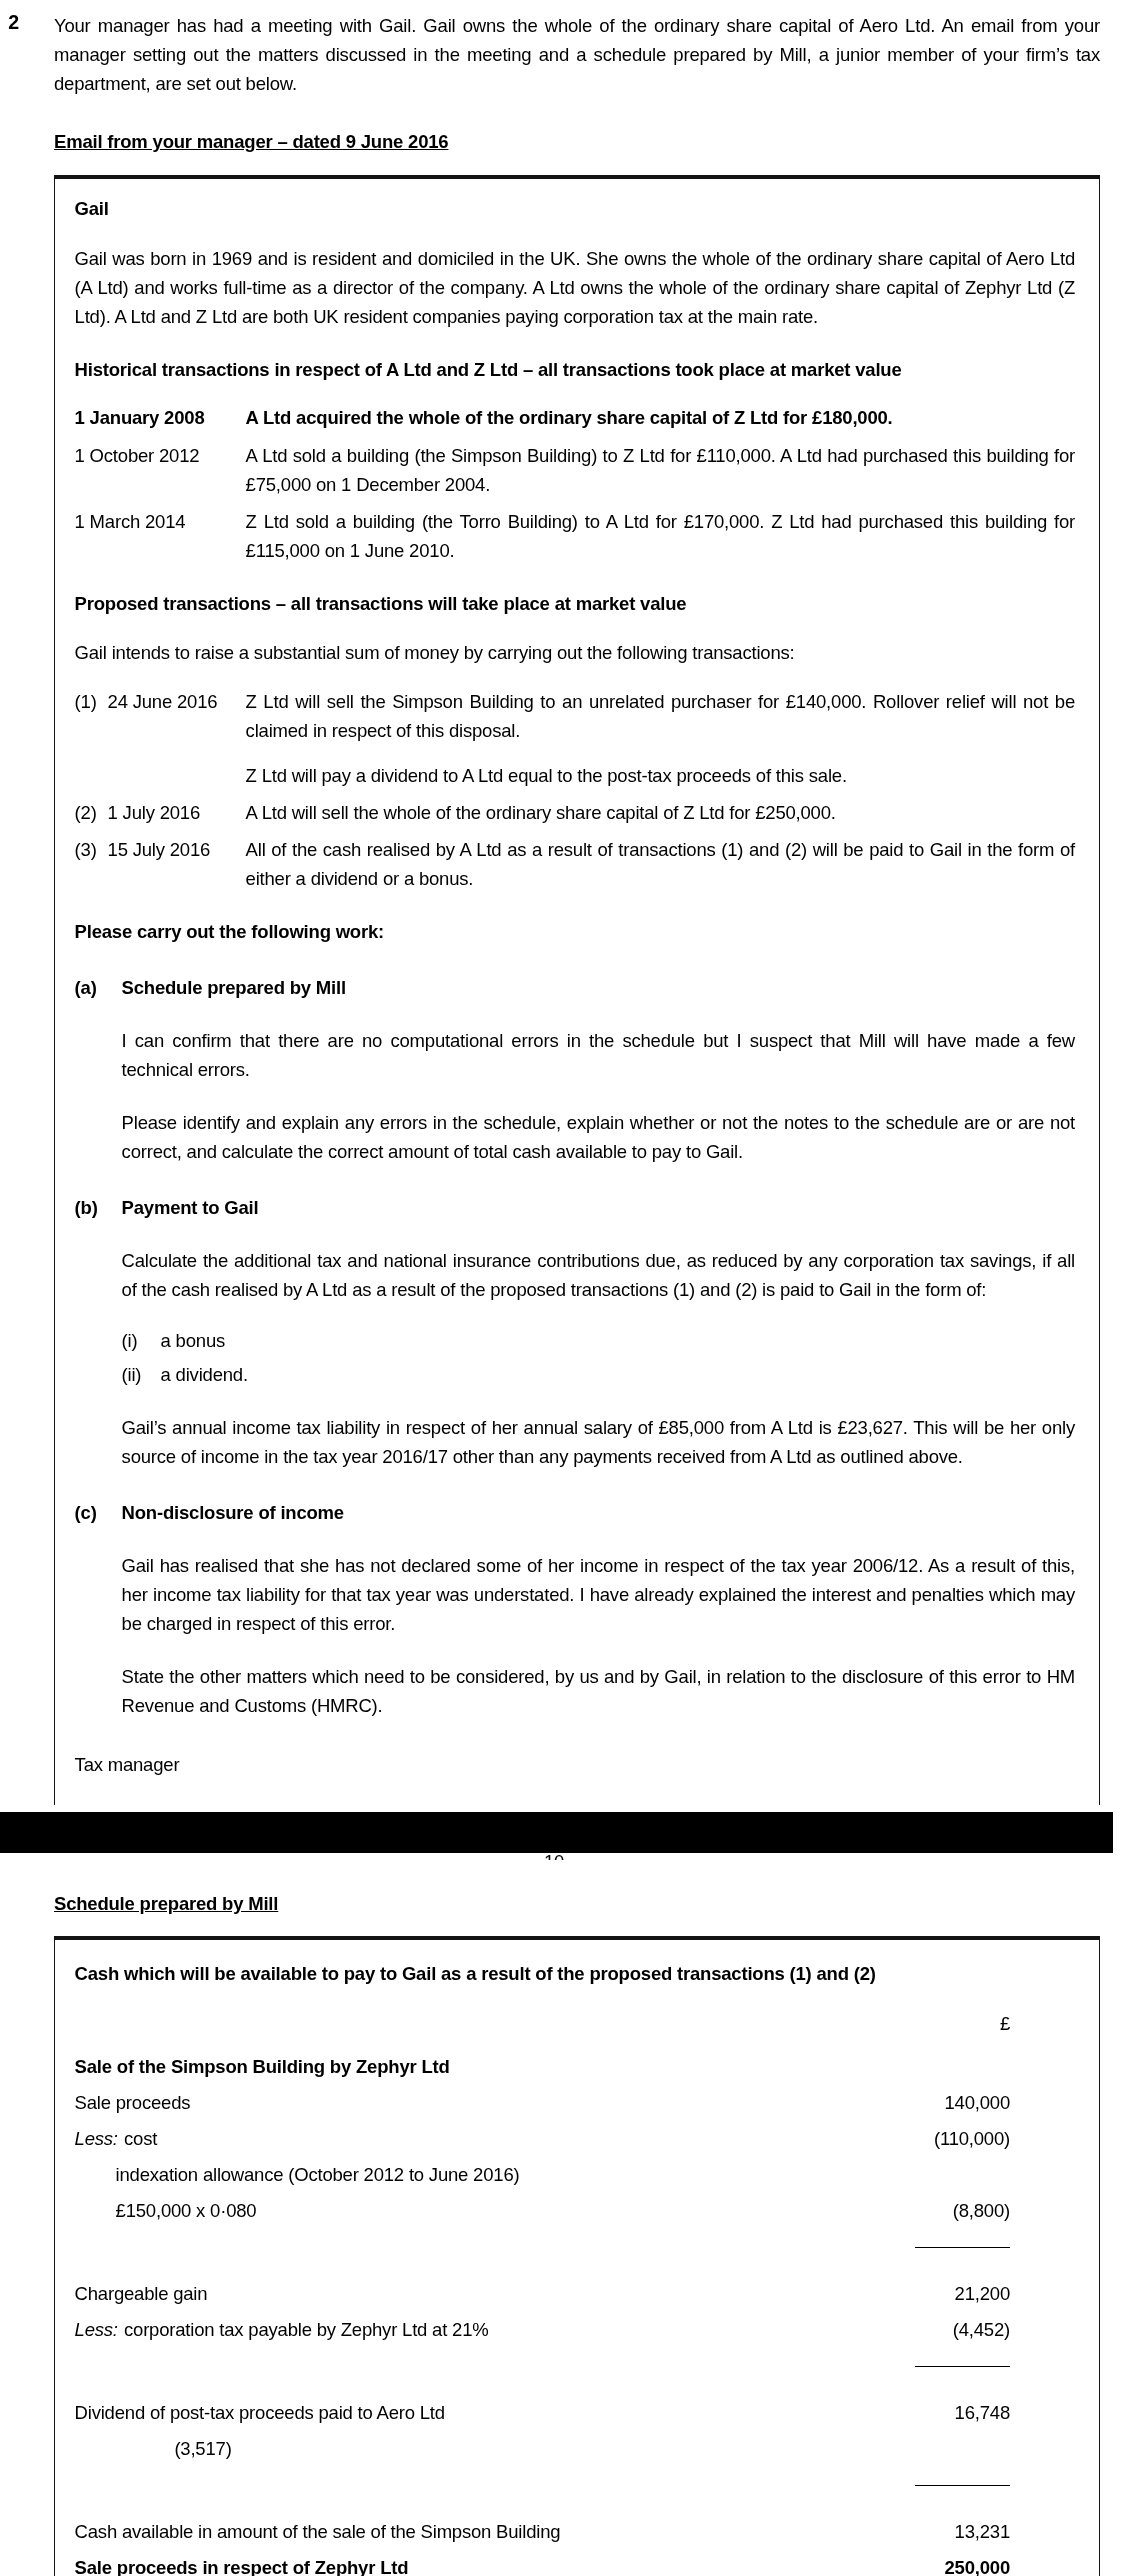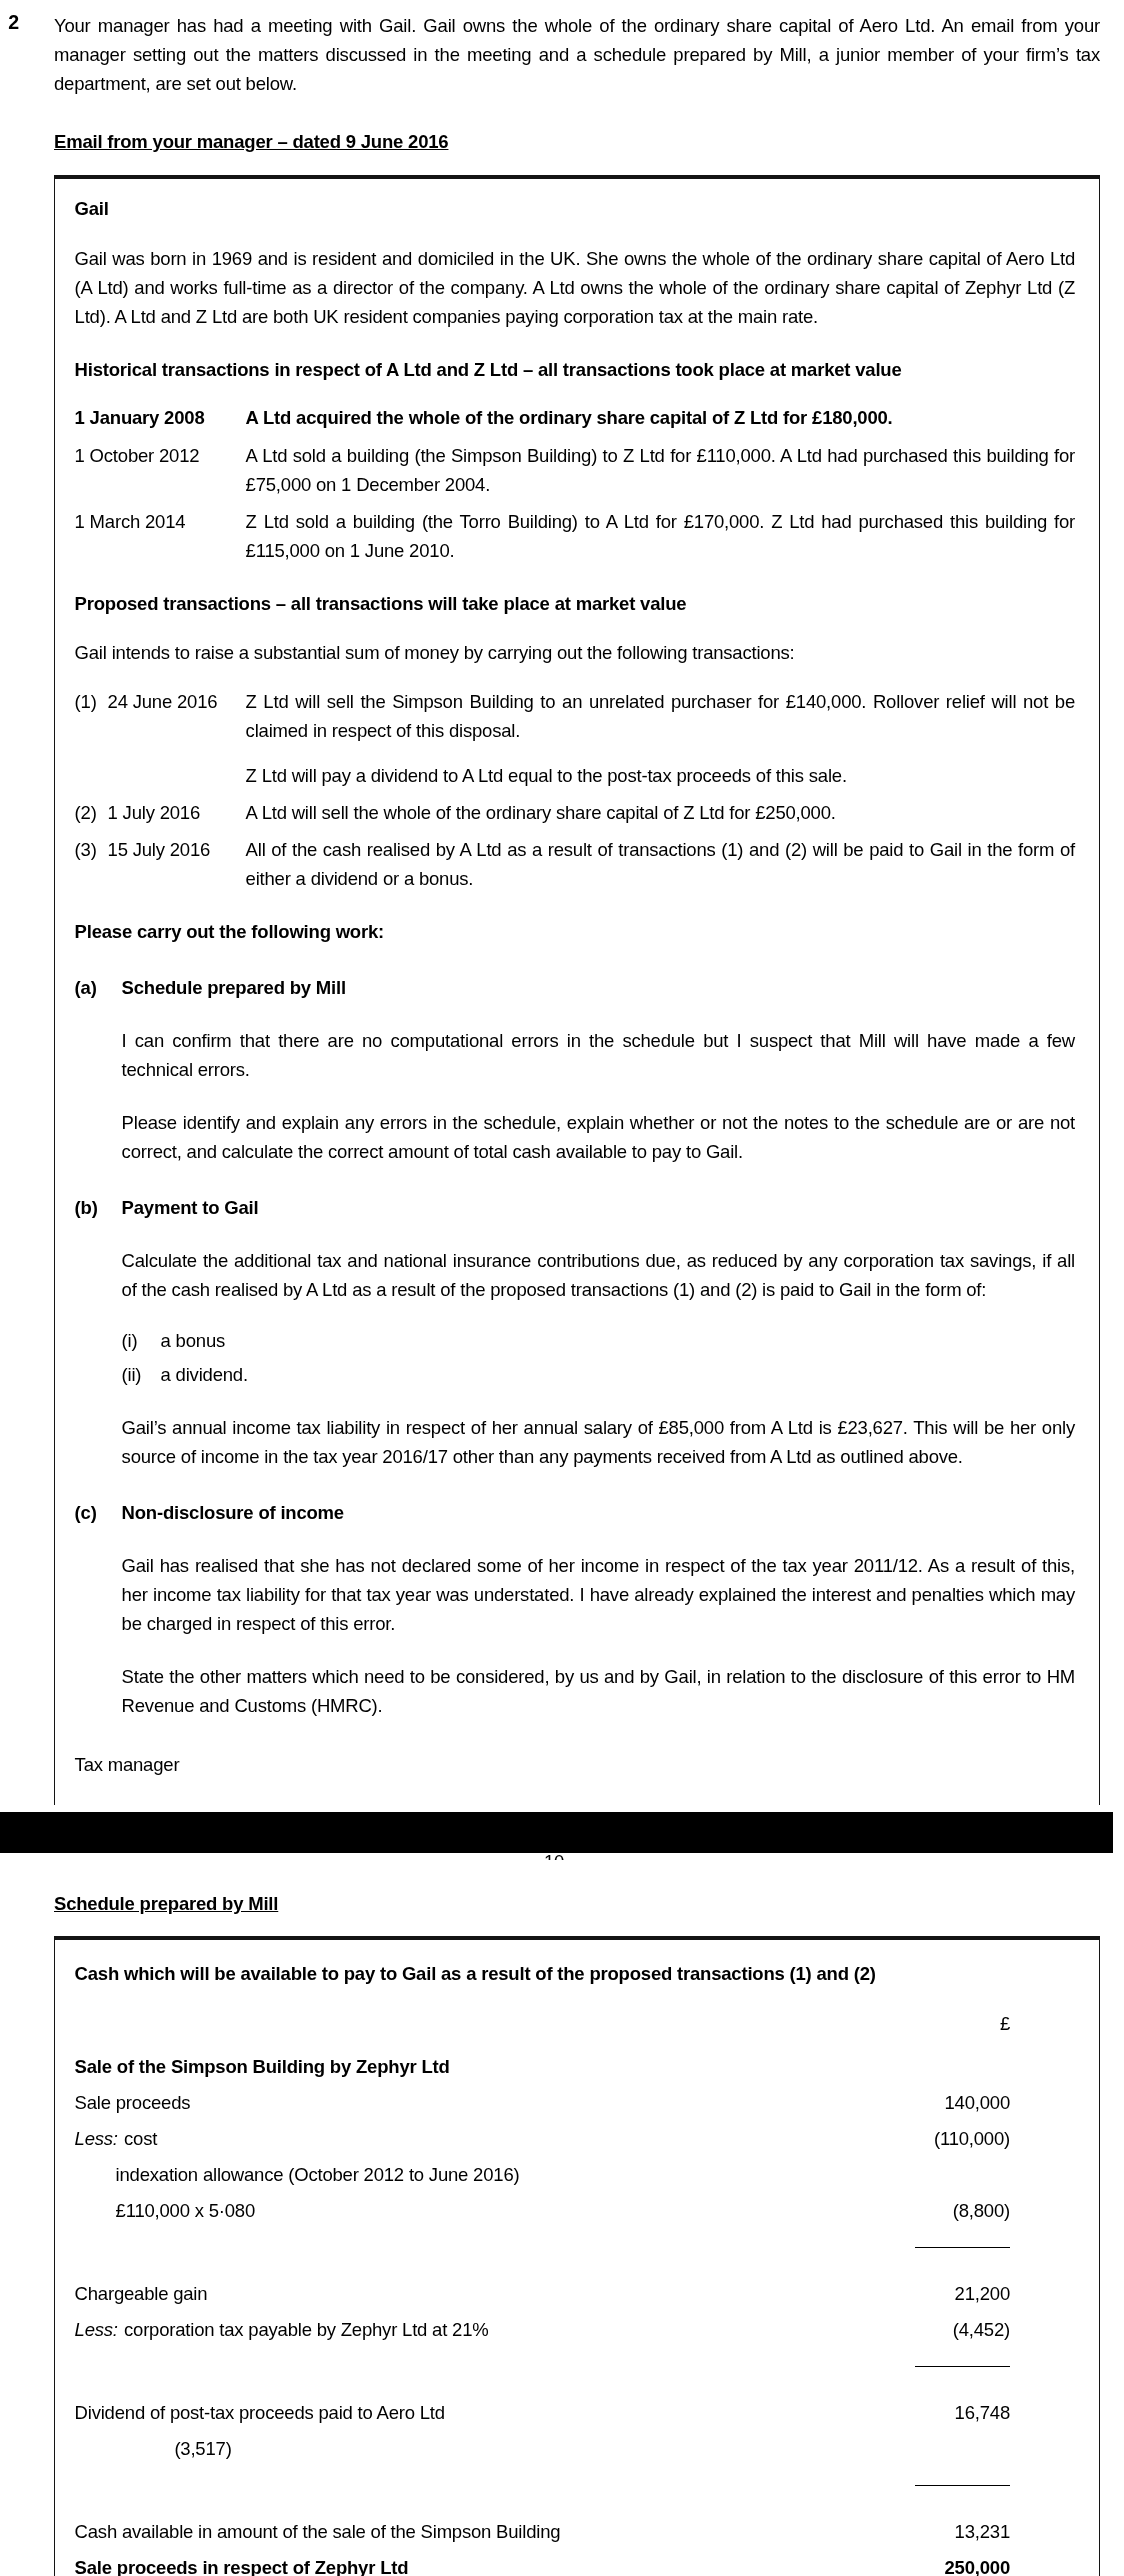--- a/index.html
+++ b/index.html
@@ -184,21 +184,21 @@
           </div>
         </div>
         <p class="wpara">Gail’s annual income tax liability in respect of her annual salary of £85,000 from A Ltd is £23,627. This will be her only source of income in the tax year 2016/17 other than any payments received from A Ltd as outlined above.</p>
       </div>
     </div>
 
     <div class="work-item">
       <div class="wlabel">(c)</div>
       <div class="wbody">
         <p class="wtitle">Non-disclosure of income</p>
-        <p class="wpara">Gail has realised that she has not declared some of her income in respect of the tax year 2011/12. As a result of this, her income tax liability for that tax year was understated. I have already explained the interest and penalties which may be charged in respect of this error.</p>
+        <p class="wpara">Gail has realised that she has not declared some of her income in respect of the tax year 2006/12. As a result of this, her income tax liability for that tax year was understated. I have already explained the interest and penalties which may be charged in respect of this error.</p>
         <p class="wpara">State the other matters which need to be considered, by us and by Gail, in relation to the disclosure of this error to HM Revenue and Customs (HMRC).</p>
       </div>
     </div>
 
     <p class="email-signature">Tax manager</p>
   </div>
 
   <div class="redaction-bar"></div>
   <div class="sliver">
     <span>10</span>
@@ -224,21 +224,21 @@
     </div>
     <div class="srow">
       <div class="slabel"><span class="less">Less:</span><span>cost</span></div>
       <div class="samt">(110,000)</div>
     </div>
     <div class="srow indent">
       <div class="slabel"><span>indexation allowance (October 2012 to June 2016)</span></div>
       <div class="samt"></div>
     </div>
     <div class="srow indent">
-      <div class="slabel"><span>£110,000 x 5·080</span></div>
+      <div class="slabel"><span>£150,000 x 0·080</span></div>
       <div class="samt">(8,800)</div>
     </div>
     <div class="srow rulerow">
       <div class="slabel"></div>
       <div class="samt"><span class="rule"></span></div>
     </div>
 
     <div class="srow gap">
       <div class="slabel"><span>Chargeable gain</span></div>
       <div class="samt">21,200</div>

